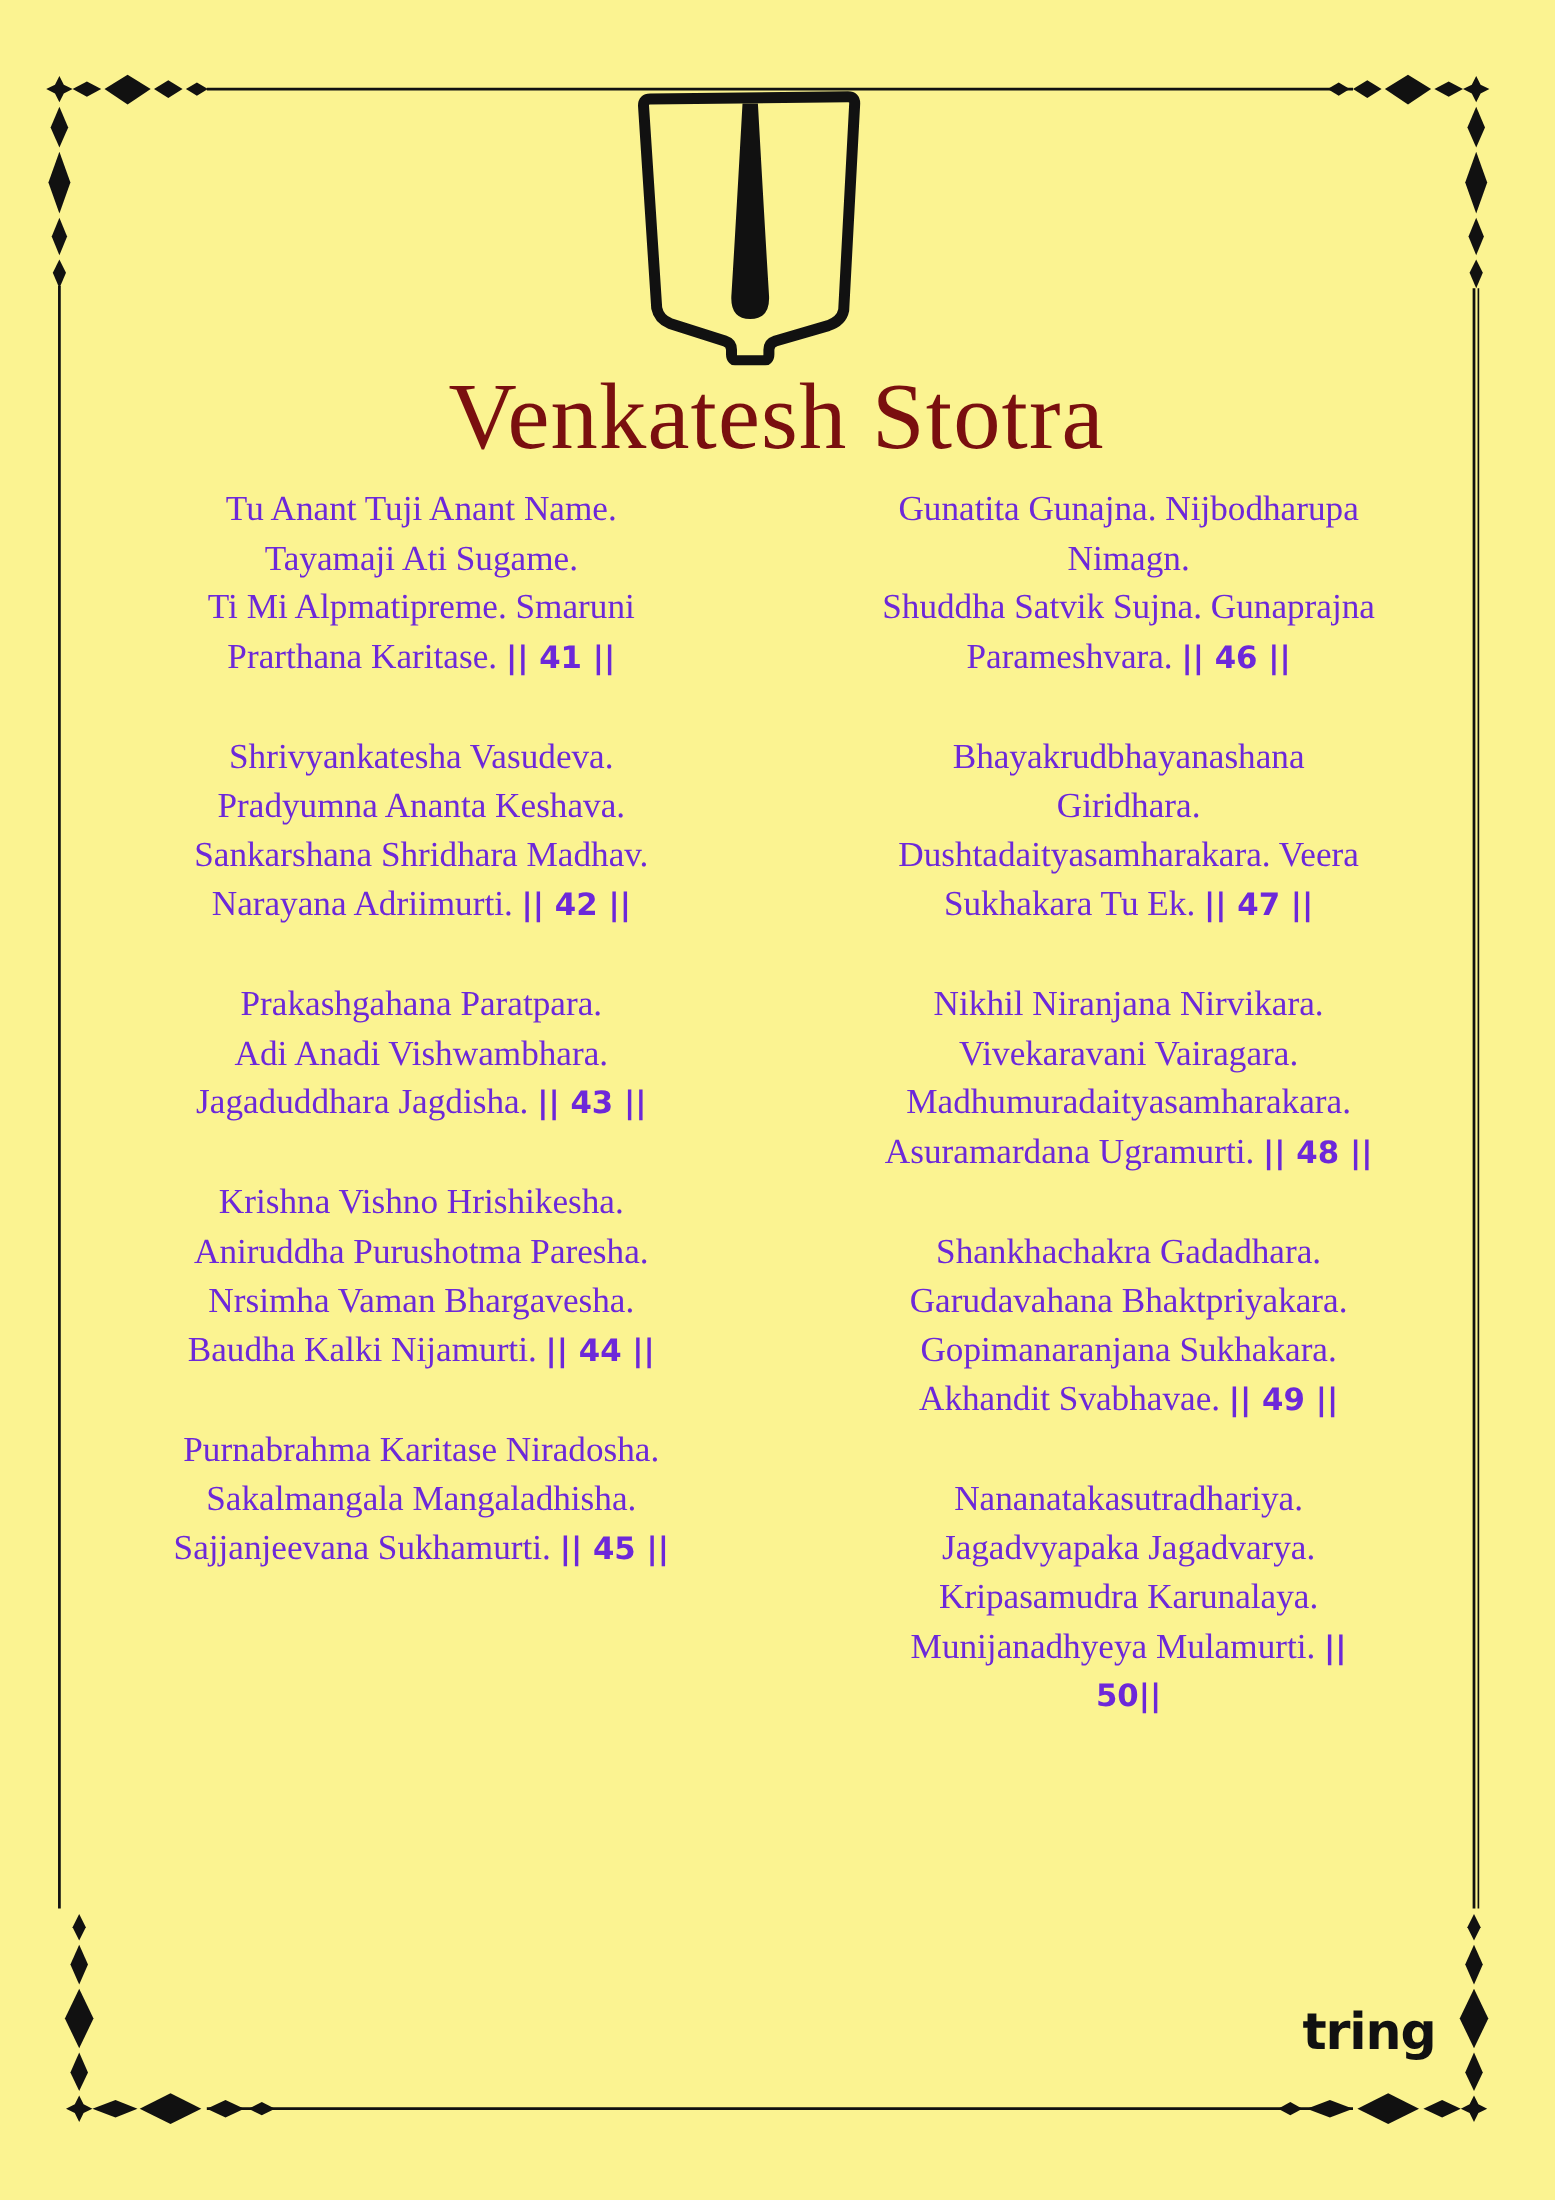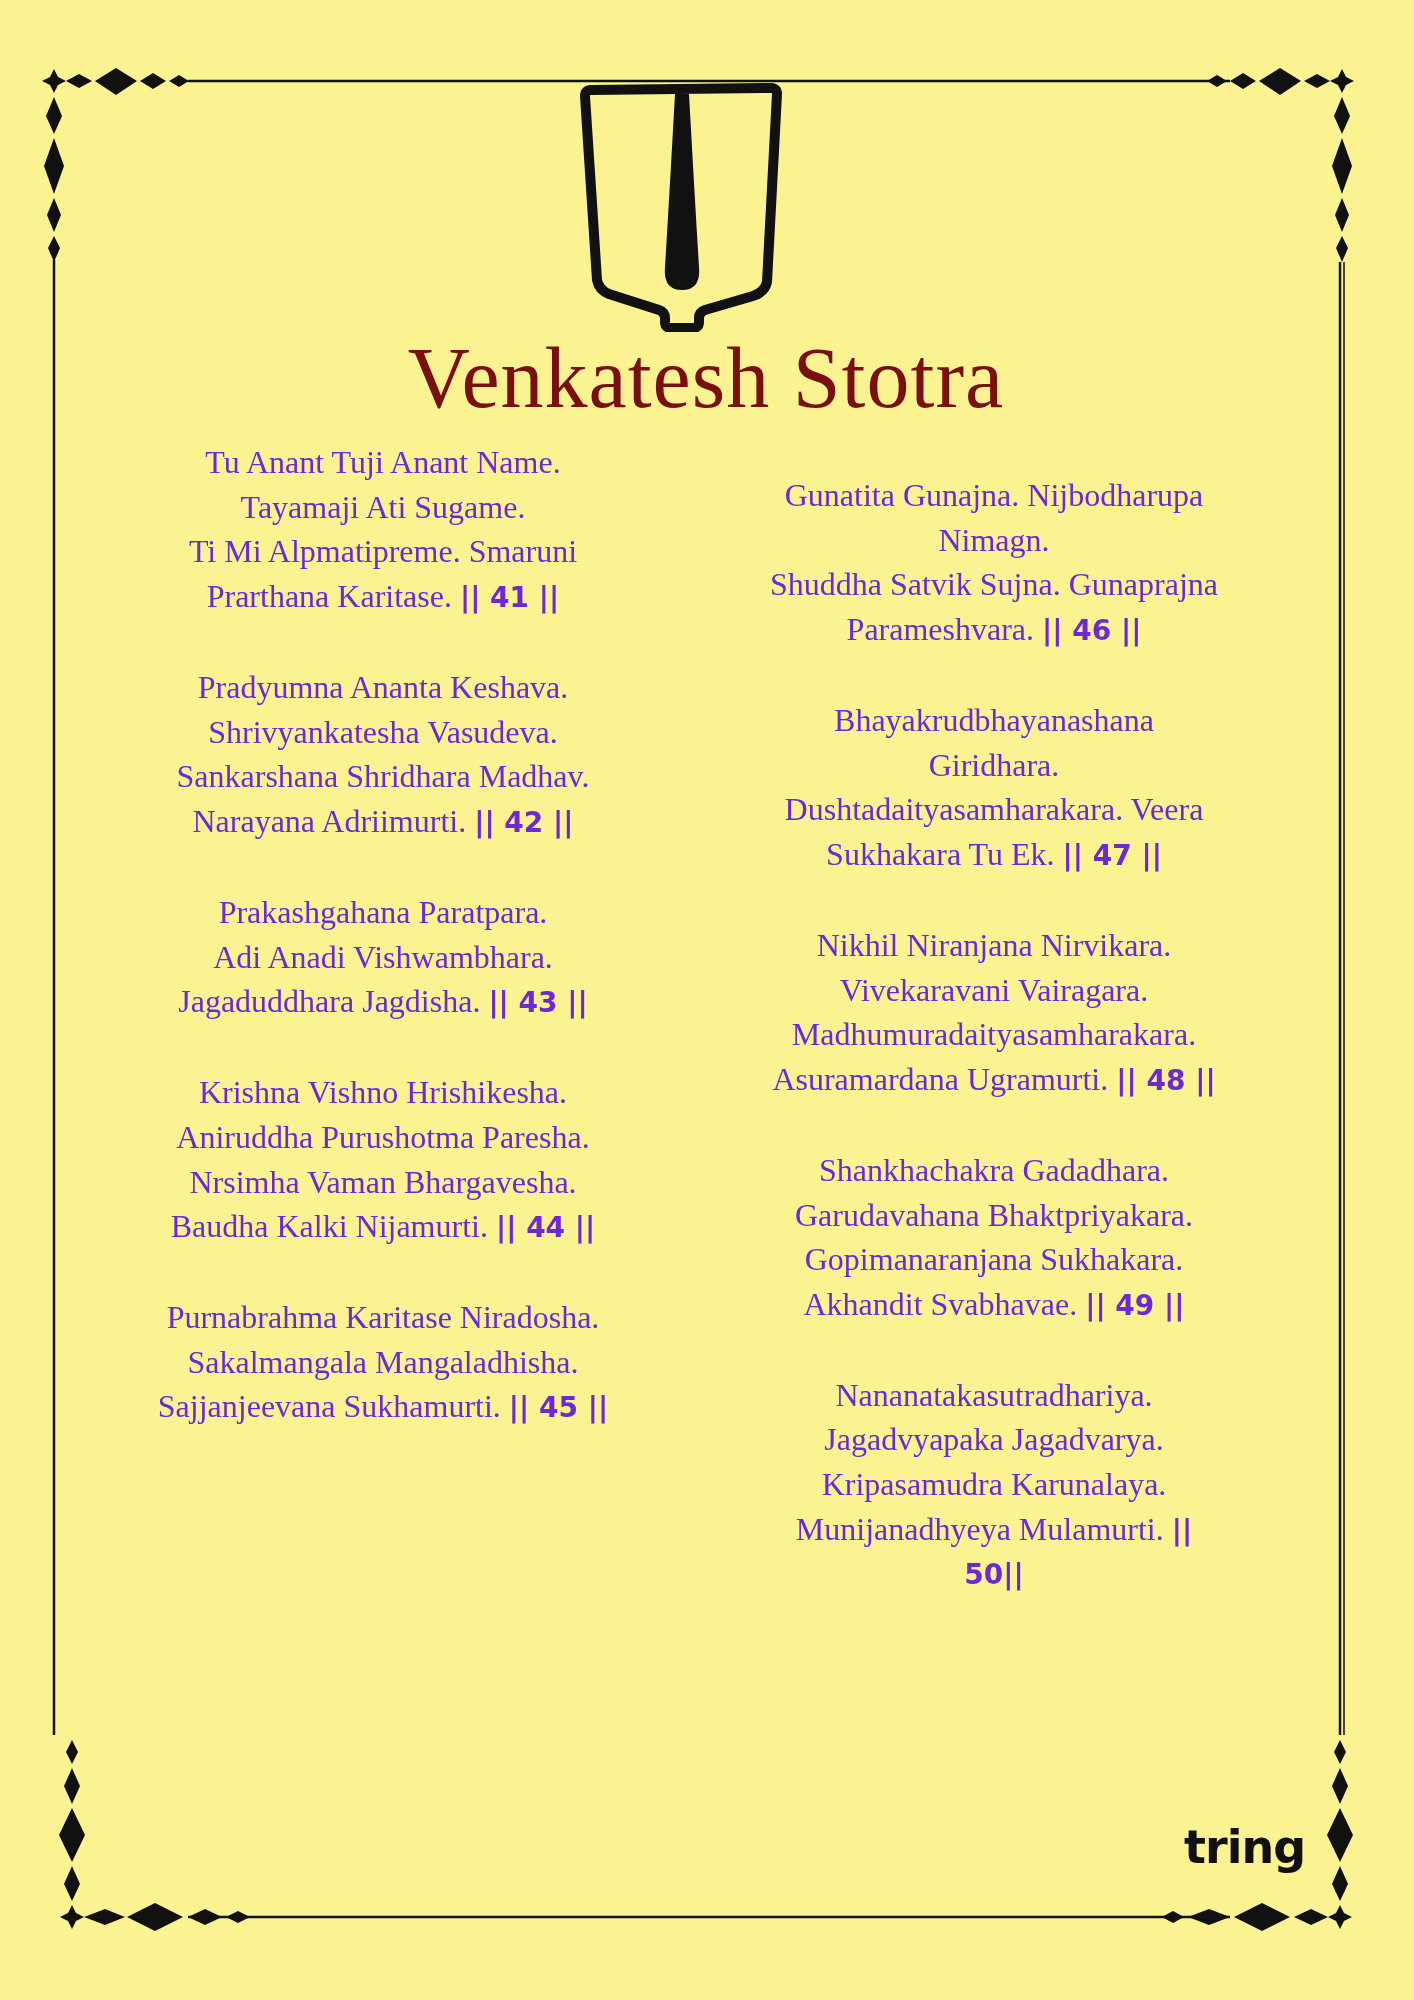--- a/index.html
+++ b/index.html
@@ -15,21 +15,21 @@
     text-align:center; font-size:86px; color:#7A0F0F;
     font-family:"Liberation Serif","DejaVu Serif",serif;
     letter-spacing:1px; line-height:120px;
   }
   .col {
     position:absolute; top:440px; width:620px;
     text-align:center; color:#6d28d9;
     font-size:32px; line-height:44.6px;
   }
   .col.left { left:73px; }
-  .col.right { left:684px;margin-top:33px; }
+  .col.right { left:716px; }
   .verse { margin:0 0 44.6px 0; }
   .line { display:block; white-space:nowrap; }
   .num {
     font-family:"DejaVu Sans","Liberation Sans",sans-serif;
     font-size:28px; font-weight:bold;
   }
   .logo {
     position:absolute; left:1184px; top:1820px;
     font-family:"DejaVu Sans","Liberation Sans",sans-serif;
     font-weight:bold; font-size:46px; color:#111; letter-spacing:-1px;
@@ -102,22 +102,22 @@
 <div class="title">Venkatesh Stotra</div>
 
 <div class="col left">
   <div class="verse">
     <span class="line">Tu Anant Tuji Anant Name.</span>
     <span class="line">Tayamaji Ati Sugame.</span>
     <span class="line">Ti Mi Alpmatipreme. Smaruni</span>
     <span class="line"><span>Prarthana Karitase. </span><span class="num">|| 41 ||</span></span>
   </div>
   <div class="verse">
+    <span class="line">Shrivyankatesha Vasudeva.</span>
     <span class="line">Pradyumna Ananta Keshava.</span>
-    <span class="line">Shrivyankatesha Vasudeva.</span>
     <span class="line">Sankarshana Shridhara Madhav.</span>
     <span class="line"><span>Narayana Adriimurti. </span><span class="num">|| 42 ||</span></span>
   </div>
   <div class="verse">
     <span class="line">Prakashgahana Paratpara.</span>
     <span class="line">Adi Anadi Vishwambhara.</span>
     <span class="line"><span>Jagaduddhara Jagdisha. </span><span class="num">|| 43 ||</span></span>
   </div>
   <div class="verse">
     <span class="line">Krishna Vishno Hrishikesha.</span>

